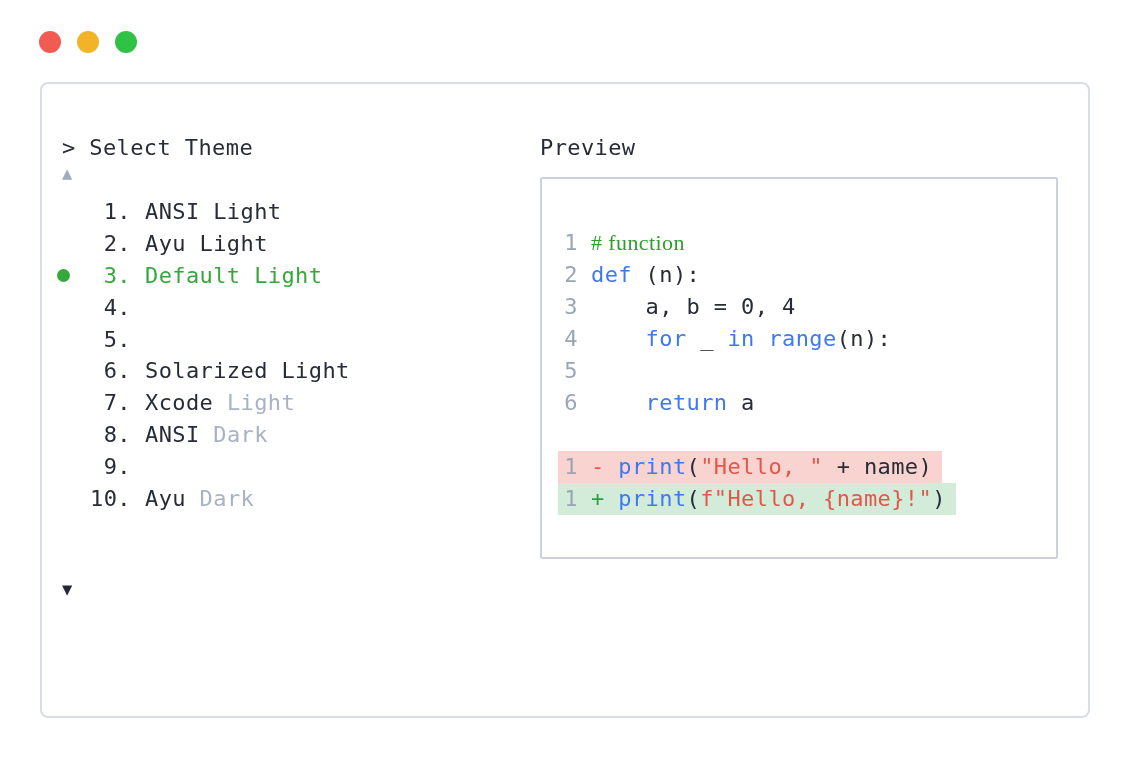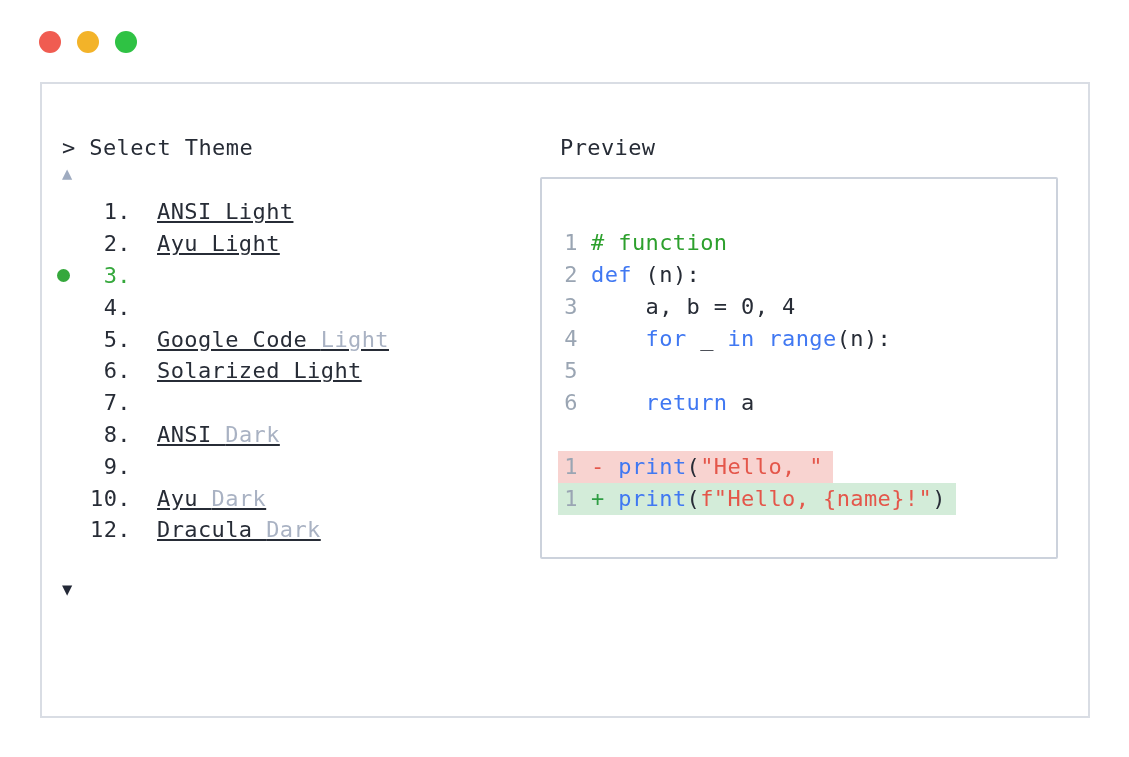--- a/index.html
+++ b/index.html
@@ -29,34 +29,34 @@
     font-size:22px;letter-spacing:0.4px;color:var(--text-dark);
   }
   .traffic{position:absolute;left:39px;top:31px;display:flex;gap:16px;}
   .light{width:22px;height:22px;border-radius:50%;border:none;padding:0;cursor:pointer;}
   .light.red{background:var(--tl-red);}
   .light.yellow{background:var(--tl-yellow);}
   .light.green{background:var(--tl-green);}
 
   .panel{
     position:absolute;left:40px;top:82px;width:1050px;height:636px;
-    border:2px solid var(--panel-border);border-radius:0;background:#fff;
+    border:2px solid var(--panel-border);border-radius:8px;background:#fff;
   }
   .prompt{position:absolute;left:20px;top:51px;white-space:pre;}
-  .preview-label{position:absolute;left:498px;top:51px;white-space:pre;margin-left:20px;}
+  .preview-label{position:absolute;left:498px;top:51px;white-space:pre;}
 
   .scroll-up{position:absolute;left:20px;top:78px;color:var(--arrow-up);font-size:17px;line-height:22px;cursor:pointer;}
   .scroll-down{position:absolute;left:20px;top:494px;color:var(--arrow-down);font-size:17px;line-height:22px;cursor:pointer;}
 
   .theme-list{position:absolute;left:0;top:112px;}
   .theme-item{display:flex;align-items:center;height:31.8px;white-space:pre;cursor:pointer;}
   .theme-item .bullet{width:24px;margin-left:15px;display:flex;align-items:center;}
   .theme-item .dot{width:13px;height:13px;border-radius:50%;background:var(--green-sel);}
   .theme-item .num{width:50px;text-align:right;}
-  .theme-item .name{margin-left:26px;text-decoration:underline;}
+  .theme-item .name{margin-left:14px;}
   .theme-item .suffix{color:var(--text-gray);}
   .theme-item.selected .num,
   .theme-item.selected .name{color:var(--green-sel);}
 
   .hint{position:absolute;left:20px;top:555px;color:var(--text-gray);white-space:pre;}
 
   .preview-box{
     position:absolute;left:498px;top:93px;width:518px;height:382px;
     border:2px solid var(--preview-border);border-radius:2px;background:#fff;
     padding-top:48px;
@@ -64,21 +64,21 @@
   .code-line{
     display:flex;width:fit-content;line-height:32px;height:32px;
     margin-left:16px;padding:0 10px 0 6px;white-space:pre;
   }
   .code-line .ln{color:var(--ln-gray);min-width:14px;text-align:right;margin-right:13px;}
   .diff-block{margin-top:32px;}
   .bg-del{background:var(--bg-del);}
   .bg-add{background:var(--bg-add);}
 
   .seg-plain{color:var(--text-dark);}
-  .seg-comment{color:var(--green-comment);}
+  .seg-comment{color:var(--green-comment);font-family:Liberation Serif, serif;}
   .seg-keyword{color:var(--blue-kw);}
   .seg-func{color:var(--red);}
   .seg-string{color:var(--red);}
   .seg-del-sign{color:var(--red);}
   .seg-add-sign{color:var(--green-plus);}
 </style>
 </head>
 <body>
 
 <div class="traffic">
@@ -89,39 +89,38 @@
 
 <div class="panel">
   <div class="prompt">&gt; Select Theme</div>
   <div class="preview-label">Preview</div>
 
   <div class="scroll-up">▲</div>
 
   <div class="theme-list" id="theme-list">
       <div class="theme-item"><span class="bullet"></span><span class="num">1.</span><span class="name">ANSI Light</span></div>
       <div class="theme-item"><span class="bullet"></span><span class="num">2.</span><span class="name">Ayu Light</span></div>
-      <div class="theme-item selected"><span class="bullet"><span class="dot"></span></span><span class="num">3.</span></div>
+      <div class="theme-item selected"><span class="bullet"><span class="dot"></span></span><span class="num">3.</span><span class="name">Default Light</span></div>
       <div class="theme-item"><span class="bullet"></span><span class="num">4.</span></div>
-      <div class="theme-item"><span class="bullet"></span><span class="num">5.</span><span class="name">Google Code <span class="suffix">Light</span></span></div>
+      <div class="theme-item"><span class="bullet"></span><span class="num">5.</span></div>
       <div class="theme-item"><span class="bullet"></span><span class="num">6.</span><span class="name">Solarized Light</span></div>
-      <div class="theme-item"><span class="bullet"></span><span class="num">7.</span></div>
+      <div class="theme-item"><span class="bullet"></span><span class="num">7.</span><span class="name">Xcode <span class="suffix">Light</span></span></div>
       <div class="theme-item"><span class="bullet"></span><span class="num">8.</span><span class="name">ANSI <span class="suffix">Dark</span></span></div>
       <div class="theme-item"><span class="bullet"></span><span class="num">9.</span></div>
       <div class="theme-item"><span class="bullet"></span><span class="num">10.</span><span class="name">Ayu <span class="suffix">Dark</span></span></div>
-      <div class="theme-item"><span class="bullet"></span><span class="num">12.</span><span class="name">Dracula <span class="suffix">Dark</span></span></div>
     </div>
 
   <div class="scroll-down">▼</div>
 
 
   <div class="preview-box" id="preview-box">
       <div class="code-line"><span class="ln">1</span><span class="seg-comment"># function</span></div>
       <div class="code-line"><span class="ln">2</span><span class="seg-keyword">def</span><span class="seg-plain"> </span><span class="seg-plain">(n):</span></div>
       <div class="code-line"><span class="ln">3</span><span class="seg-plain">    a, b = 0, 4</span></div>
       <div class="code-line"><span class="ln">4</span><span class="seg-plain">    </span><span class="seg-keyword">for</span><span class="seg-plain"> _ </span><span class="seg-keyword">in</span><span class="seg-plain"> </span><span class="seg-keyword">range</span><span class="seg-plain">(n):</span></div>
       <div class="code-line"><span class="ln">5</span></div>
       <div class="code-line"><span class="ln">6</span><span class="seg-plain">    </span><span class="seg-keyword">return</span><span class="seg-plain"> a</span></div>
       <div class="diff-block">
-        <div class="code-line bg-del"><span class="ln">1</span><span class="seg-del-sign">- </span><span class="seg-keyword">print</span><span class="seg-plain">(</span><span class="seg-string">"Hello, "</span></div>
+        <div class="code-line bg-del"><span class="ln">1</span><span class="seg-del-sign">- </span><span class="seg-keyword">print</span><span class="seg-plain">(</span><span class="seg-string">"Hello, "</span><span class="seg-plain"> + name)</span></div>
         <div class="code-line bg-add"><span class="ln">1</span><span class="seg-add-sign">+ </span><span class="seg-keyword">print</span><span class="seg-plain">(</span><span class="seg-string">f"Hello, {name}!"</span><span class="seg-plain">)</span></div>
       </div>
     </div>
 </div>
 
 </body></html>

